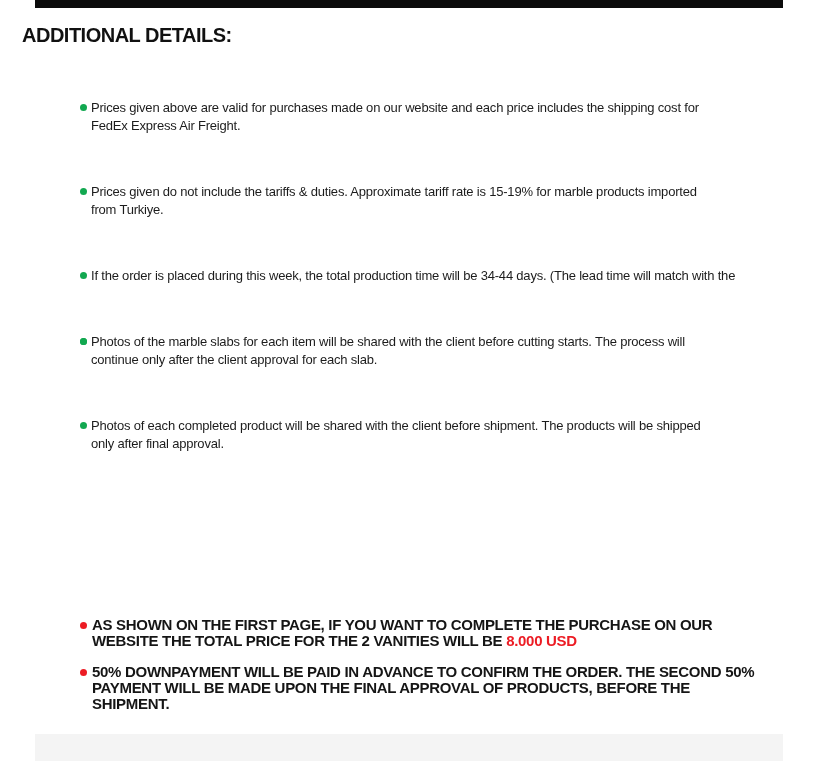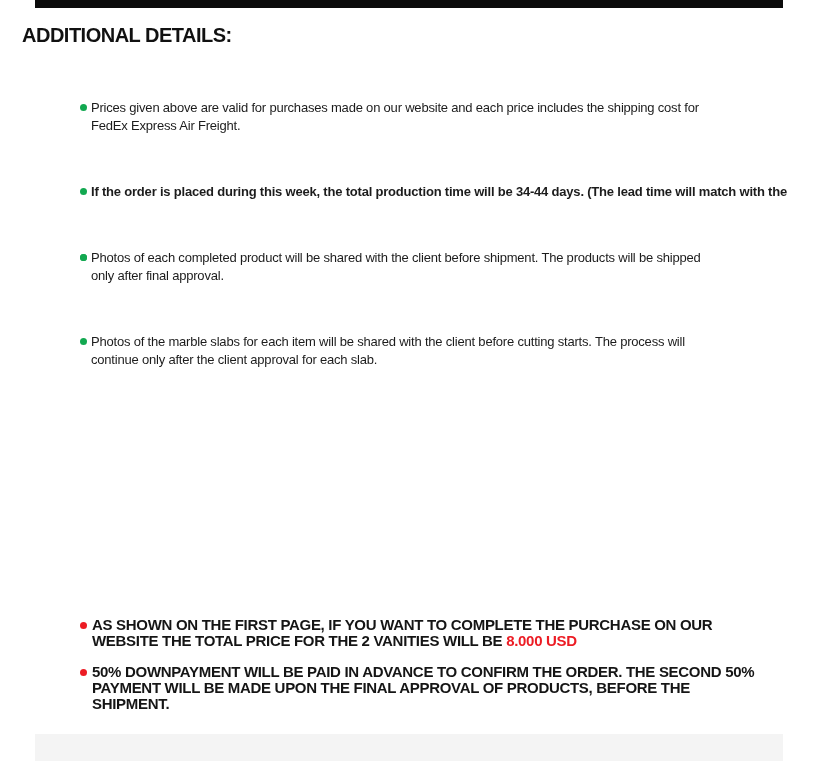--- a/index.html
+++ b/index.html
@@ -17,21 +17,21 @@
     position:absolute;left:80px;top:51px;width:722px;margin:0;padding:0;list-style:none;
     font-size:13px;line-height:18px;letter-spacing:-0.2px;color:#1c1c1c;
   }
   ul.notes li{position:relative;padding-left:11px;margin-bottom:12px;margin-top:48px;}
   ul.notes li:nth-child(2){margin-bottom:11px;}
   ul.notes li:nth-child(3){margin-bottom:31px;}
   ul.notes li:nth-child(4){margin-bottom:29px;}
   .dot{position:absolute;left:0;width:7px;height:7px;border-radius:50%;}
   ul.notes .dot{top:5px;background:var(--bullet-green,#12a850);}
   .note-text{white-space:pre-line;}
-  li.clip-line .note-text{white-space:nowrap;display:inline-block;font-weight:bold;}
+  li.clip-line .note-text{white-space:nowrap;display:inline-block;}
   .terms{
     position:absolute;left:80px;top:617px;width:726px;
     font-size:15px;line-height:16px;font-weight:700;letter-spacing:-0.3px;color:#151515;
   }
   .term{position:relative;padding-left:12px;}
   .term + .term{margin-top:15px;}
   .term .dot{top:5px;background:var(--bullet-red,#ec1c24);}
   .term-text{white-space:pre-line;}
   .price{color:var(--price-red,#ec1c24);margin-top:32px;}
   .bottom-strip{position:absolute;left:35px;top:734px;width:748px;height:27px;background:#f4f4f4;}
@@ -44,36 +44,41 @@
 
   <div class="content">
     <h1 class="title">ADDITIONAL DETAILS:</h1>
 
     <ul class="notes">
       <li>
         <span class="dot"></span>
         <span class="note-text">Prices given above are valid for purchases made on our website and each price includes the shipping cost for
 FedEx Express Air Freight.</span>
       </li>
+      <li>
+        <span class="dot"></span>
+        <span class="note-text">Prices given do not include the tariffs &amp; duties. Approximate tariff rate is 15-19% for marble products imported
+from Turkiye.</span>
+      </li>
       <li class="clip-line">
         <span class="dot"></span>
         <span class="note-text">If the order is placed during this week, the total production time will be 34-44 days. (The lead time will match with the</span>
       </li>
       <li>
         <span class="dot"></span>
       </li>
       <li>
         <span class="dot"></span>
-        <span class="note-text">Photos of each completed product will be shared with the client before shipment. The products will be shipped
-only after final approval.</span>
+        <span class="note-text">Photos of the marble slabs for each item will be shared with the client before cutting starts. The process will
+continue only after the client approval for each slab.</span>
       </li>
       <li>
         <span class="dot"></span>
-        <span class="note-text">Photos of the marble slabs for each item will be shared with the client before cutting starts. The process will
-continue only after the client approval for each slab.</span>
+        <span class="note-text">Photos of each completed product will be shared with the client before shipment. The products will be shipped
+only after final approval.</span>
       </li>
     </ul>
 
     <div class="terms">
       <div class="term">
         <span class="dot"></span>
         <span class="term-text"><span>AS SHOWN ON THE FIRST PAGE, IF YOU WANT TO COMPLETE THE PURCHASE ON OUR
 WEBSITE THE TOTAL PRICE FOR THE 2 VANITIES WILL BE </span><span class="price">8.000 USD</span></span>
       </div>
       <div class="term">

